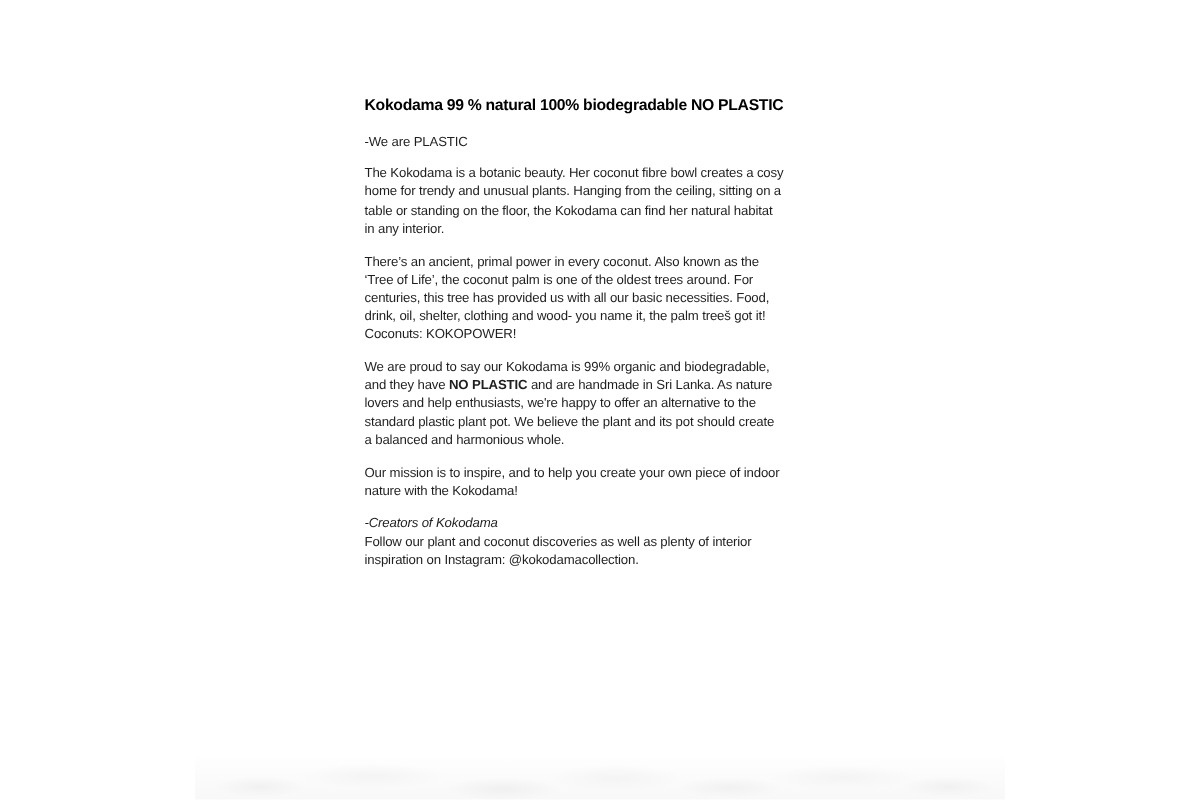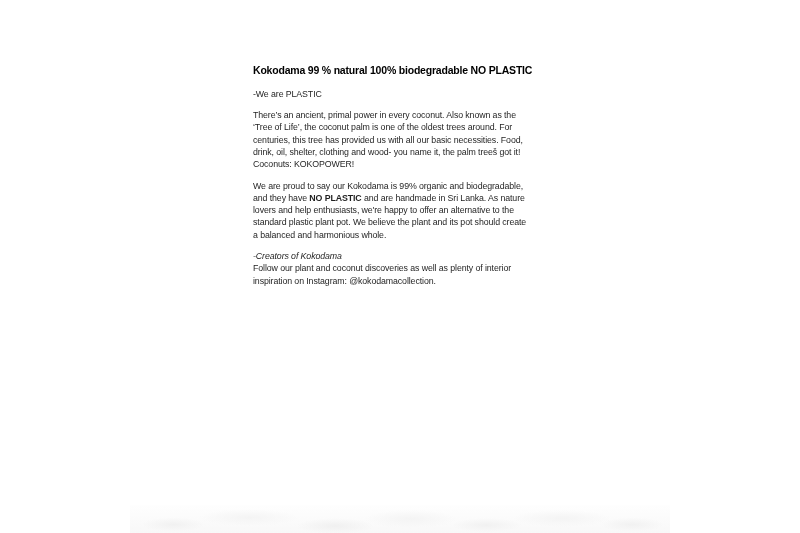--- a/index.html
+++ b/index.html
@@ -14,21 +14,21 @@
     position: relative;
     font-family: "Liberation Sans", sans-serif;
   }
   .page {
     position: absolute;
     inset: 0;
     background: #ffffff;
   }
   .content {
     position: absolute;
-    left: 253px;
+    left: 243px;
     top: 64px;
     width: 310px;
     color: #1f1f1f;
   }
   .doc-title {
     font-size: 10.5px;
     font-weight: bold;
     letter-spacing: -0.2px;
     color: #000000;
     line-height: 13.5px;
@@ -64,28 +64,34 @@
       linear-gradient(#fefefe, #f8f8f8);
   }
 </style>
 </head>
 <body>
 
 <div class="page">
   <div class="content">
     <p class="doc-title">Kokodama 99 % natural 100% biodegradable NO PLASTIC</p>
     <p class="para">-We are PLASTIC</p>
+    <p class="para">The Kokodama is a botanic beauty. Her coconut fibre bowl creates a cosy
+home for trendy and unusual plants. Hanging from the ceiling, sitting on a
+table or standing on the floor, the Kokodama can find her natural habitat
+in any interior.</p>
     <p class="para">There’s an ancient, primal power in every coconut. Also known as the
 ‘Tree of Life’, the coconut palm is one of the oldest trees around. For
 centuries, this tree has provided us with all our basic necessities. Food,
 drink, oil, shelter, clothing and wood- you name it, the palm treeš got it!
 Coconuts: KOKOPOWER!</p>
     <p class="para"><span>We are proud to say our Kokodama is 99% organic and biodegradable,
 and they have </span><strong>NO PLASTIC</strong><span> and are handmade in Sri Lanka.  As nature
 lovers and help enthusiasts, we're happy to offer an alternative to the
 standard plastic plant pot. We believe the plant and its pot should create
 a balanced and harmonious whole.</span></p>
+    <p class="para">Our mission is to inspire, and to help you create your own piece of indoor
+nature with the Kokodama!</p>
     <p class="para closing">-Creators of Kokodama</p>
     <p class="para">Follow our plant and coconut discoveries as well as plenty of interior
 inspiration on Instagram: @kokodamacollection.</p>
   </div>
   <div class="faded-remnant"></div>
 </div>
 
 </body></html>

